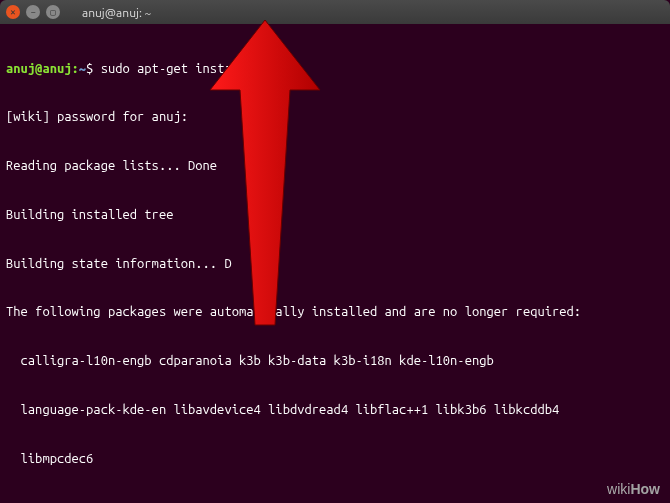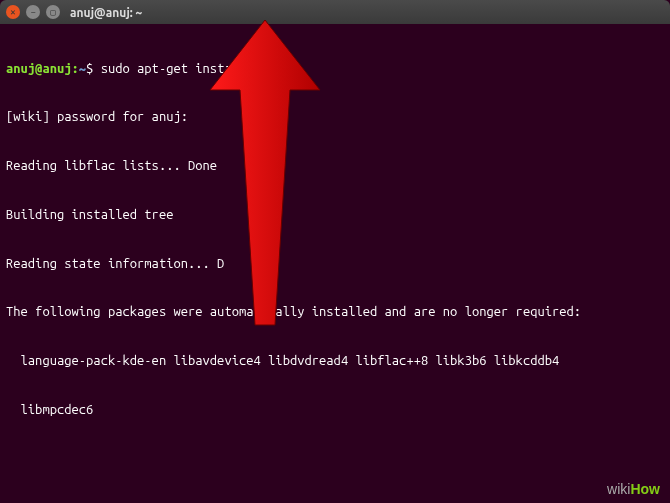--- a/index.html
+++ b/index.html
@@ -29,23 +29,22 @@
     align-items: center;
     justify-content: center;
     font-size: 9px;
     color: #333;
   }
   .win-close { background: #e95420; }
   .win-min, .win-max { background: #888; }
   .title-text {
     color: #ddd;
     font-size: 12px;
-    margin-left: 4px;
+    margin-left: 16px;
     font-family: Ubuntu, sans-serif;
-    font-weight: bold;
   }
   .terminal {
     padding: 3px 6px 6px 6px;
     color: #fff;
     line-height: 1.25;
     white-space: pre-wrap;
     word-break: break-word;
   }
   .line { display: block; }
   .prompt-user { color: #8ae234; font-weight: bold; }
@@ -53,46 +52,47 @@
   .cmd-text { color: #fff; }
   .watermark {
     position: absolute;
     bottom: 6px;
     right: 10px;
     color: #ccc;
     font-family: Arial, sans-serif;
     font-size: 14px;
   }
   .watermark .wiki { color: #aaa; text-align: right; }
-  .watermark .how { color: #84cc16; font-weight: bold; }
+  .watermark .how { color: #a3a3a3; font-weight: bold; }
   .arrow-overlay {
     position: absolute;
     top: 20px;
     left: 200px;
     pointer-events: none;
   }
 </style>
 </head>
 <body>
 
 <div class="titlebar">
   <span class="win-btn win-close">✕</span>
   <span class="win-btn win-min">−</span>
   <span class="win-btn win-max">▢</span>
   <span class="title-text">anuj@anuj: ~</span>
 </div>
 
 <div class="terminal">
   <span class="line"><span class="prompt-user">anuj@anuj</span><span class="prompt-user">:</span><span class="prompt-path">~</span><span class="cmd-text">$</span> <span class="cmd-text">sudo apt-get install vsftpd</span></span>
   <span class="line">[wiki] password for anuj:</span>
-  <span class="line">Reading libflac lists... Done</span>
+  <span class="line">Reading package lists... Done</span>
   <span class="line">Building installed tree</span>
-  <span class="line">Reading state information... D</span>
+  <span class="line">Building state information... D</span>
   <span class="line">The following packages were automatically installed and are no longer required:</span>
-  <span class="line">  language-pack-kde-en libavdevice4 libdvdread4 libflac++8 libk3b6 libkcddb4</span>
+  <span class="line">  calligra-l10n-engb cdparanoia k3b k3b-data k3b-i18n kde-l10n-engb</span>
+  <span class="line">  language-pack-kde-en libavdevice4 libdvdread4 libflac++1 libk3b6 libkcddb4</span>
   <span class="line">  libmpcdec6</span>
   
   
   
   
   
   
   
   
   

